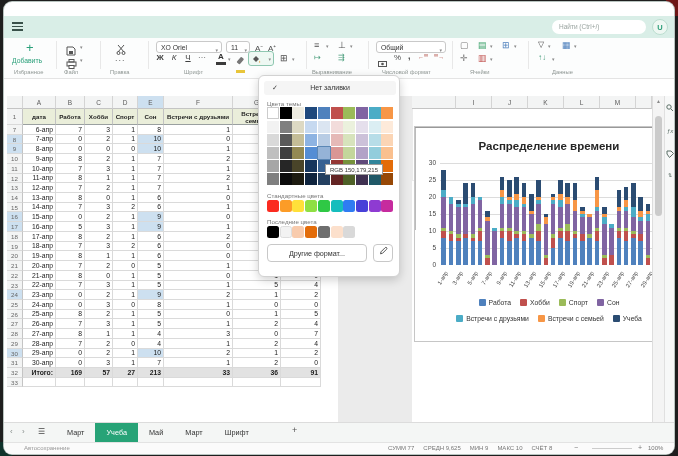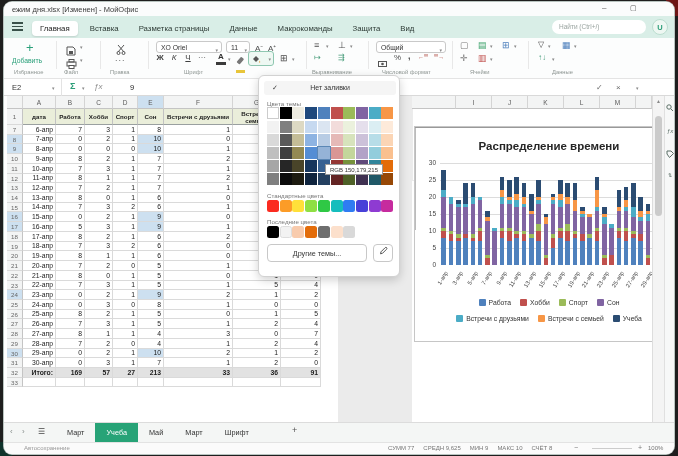--- a/index.html
+++ b/index.html
@@ -89,40 +89,26 @@
   .zoomctl { position:absolute; top:1px; font-size:7px; color:#777; }
 </style>
 </head>
 <body>
 
 <div id="corner-tr"></div>
 <div id="corner-bl"></div>
 
 <div id="window">
 
-  <div id="titlebar">
-    <div id="title-text">ежим дня.xlsx [Изменен] - МойОфис</div>
-    <div class="winctl" style="left:598px;">–</div>
-    <div class="winctl" style="left:626px; font-size:7px; top:2px;">▢</div>
-  </div>
 
   <div id="menubar">
     <div id="hamburger">
         <div></div>
         <div></div>
         <div></div>
-      </div>
-    <div id="menu-tabs">
-        <div class="menu-tab active">Главная</div>
-        <div class="menu-tab">Вставка</div>
-        <div class="menu-tab">Разметка страницы</div>
-        <div class="menu-tab">Данные</div>
-        <div class="menu-tab">Макрокоманды</div>
-        <div class="menu-tab">Защита</div>
-        <div class="menu-tab">Вид</div>
       </div>
     <div id="searchbox">Найти (Ctrl+/)</div>
     <div id="avatar">U</div>
   </div>
 
   <div id="toolbar">
 
     <div class="tbtxt" style="left:22px; top:2px; font-size:13px; color:#2aa07a;">+</div>
     <div class="tbtxt" style="left:8px; top:19px; font-size:6.8px; color:#2aa07a;">Добавить</div>
     <div class="grp-label" style="left:10px;">Избранное</div>
@@ -223,33 +209,20 @@
 
     <div class="tbtxt" style="left:534px; top:2px; font-size:8px;">▽</div>
     <div class="tbtxt caret" style="left:544px; top:5px;">▾</div>
     <div class="tbtxt" style="left:558px; top:2px; font-size:9px; color:#4f81bd;">▦</div>
     <div class="tbtxt caret" style="left:570px; top:5px;">▾</div>
     <div class="tbtxt" style="left:534px; top:15px; font-size:8px; color:#4a9e7c;">↑↓</div>
     <div class="tbtxt caret" style="left:548px; top:18px;">▾</div>
     <div class="grp-label" style="left:548px;">Данные</div>
   </div>
 
-  <div id="formulabar">
-    <div id="namebox">
-      <span id="cellref">E2</span>
-      <span class="caret" style="position:absolute; left:48px; top:6px;">▾</span>
-    </div>
-    <div id="sigma">Σ</div>
-    <span class="caret" style="position:absolute; left:78px; top:6px;">▾</span>
-    <div id="fx-btn">ƒx</div>
-    <div id="fvalue">9</div>
-    <div class="tbtxt" style="left:592px; top:4px; font-size:8px; color:#6b6b6b;">✓</div>
-    <div class="tbtxt" style="left:612px; top:4px; font-size:8px; color:#6b6b6b;">×</div>
-    <div class="tbtxt caret" style="left:632px; top:6px;">▾</div>
-  </div>
 
   <div id="gridpane">
       <div class="colhdr" style="left: 0px; top: 0px; width: 16px; height: 13px;"></div>
       <div class="colhdr" style="left: 16px; top: 0px; width: 33px;">A</div>
       <div class="colhdr" style="left: 49px; top: 0px; width: 29px;">B</div>
       <div class="colhdr" style="left: 78px; top: 0px; width: 28px;">C</div>
       <div class="colhdr" style="left: 106px; top: 0px; width: 25px;">D</div>
       <div class="colhdr selblue" style="left: 131px; top: 0px; width: 26px;">E</div>
       <div class="colhdr" style="left: 157px; top: 0px; width: 69px;">F</div>
       <div class="colhdr" style="left: 226px; top: 0px; width: 48px;">G</div>
@@ -1227,21 +1200,21 @@
     <div class="dd-label" style="top:142px;">Последние цвета</div>
     <div id="recent-swatches">
         <div class="swatch rounded" style="left: 8px; top: 150px; background: rgb(0, 0, 0);"></div>
         <div class="swatch rounded" style="left: 20.7px; top: 150px; background: rgb(242, 242, 242); border: 1px solid rgb(221, 221, 221);"></div>
         <div class="swatch rounded" style="left: 33.4px; top: 150px; background: rgb(248, 203, 173);"></div>
         <div class="swatch rounded" style="left: 46.1px; top: 150px; background: rgb(227, 108, 9);"></div>
         <div class="swatch rounded" style="left: 58.8px; top: 150px; background: rgb(110, 110, 110);"></div>
         <div class="swatch rounded" style="left: 71.5px; top: 150px; background: rgb(252, 224, 204);"></div>
         <div class="swatch rounded" style="left: 84.2px; top: 150px; background: rgb(217, 217, 217);"></div>
       </div>
-    <div id="other-colors-btn">Другие темы...</div>
+    <div id="other-colors-btn">Другие формат...</div>
     <div id="eyedropper-btn">
       <svg width="9" height="9">
           <path d="M7.5 1.5 a1.3 1.3 0 0 1 0 1.8 L3.5 7.3 L1.5 7.8 L2 5.8 L6 1.8 a1.3 1.3 0 0 1 1.5 -0.3 z" fill="none" stroke="#555"></path>
         </svg>
     </div>
   </div>
 
   <div id="tabbar">
     <div class="nav-ico" style="left:6px;">‹</div>
     <div class="nav-ico" style="left:18px;">›</div>

